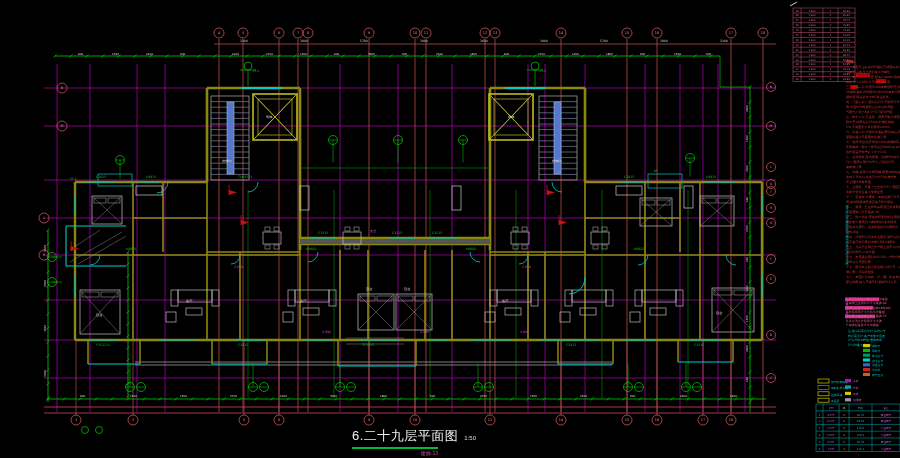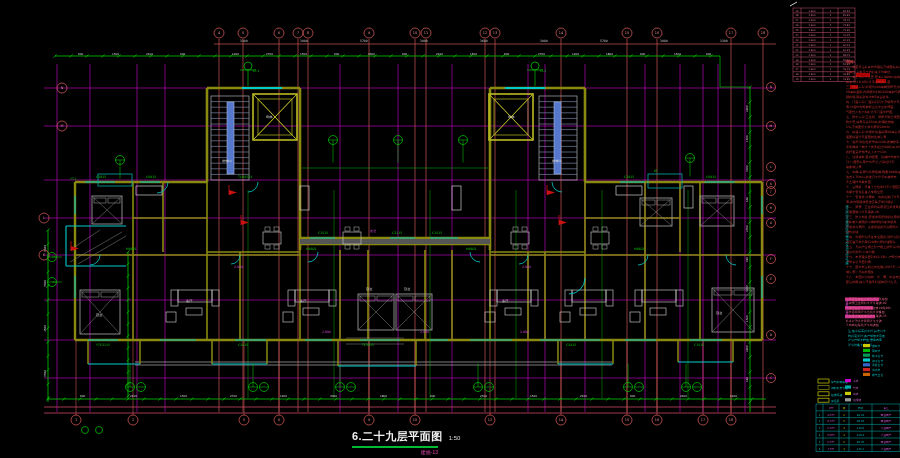--- a/index.html
+++ b/index.html
@@ -2,21 +2,21 @@
 <html><head>
 <meta charset="utf-8">
 <style>
   html,body{margin:0;padding:0;background:#000;}
   #stage{position:relative;width:900px;height:458px;background:#000;overflow:hidden;
          font-family:"Liberation Sans",sans-serif;}
   #cad{position:absolute;left:0;top:0;}
   #cad text{font-family:"DejaVu Sans",sans-serif;}
   .title-block{position:absolute;left:352px;top:426px;width:130px;color:#e8e8e8;}
   .tb-line{white-space:nowrap;}
-  .tb-title{font-size:11px;font-weight:bold;letter-spacing:.5px;color:#f0f0f0;}
+  .tb-title{font-size:13px;font-weight:normal;letter-spacing:.5px;color:#f0f0f0;}
   .tb-scale{font-size:6px;margin-left:6px;color:#ddd;}
   .tb-underline{height:2px;background:#00bb33;width:86px;margin-top:2px;}
   .tb-sheet{font-size:5px;color:#dd44aa;text-align:right;width:86px;margin-top:1px;}
 </style>
 </head>
 <body>
 
 <div id="stage">
   <svg id="cad" width="900" height="458" viewBox="0 0 900 458">
       <line x1="44" y1="88" x2="776" y2="88" stroke="#b400b4" stroke-width="0.7"></line>

